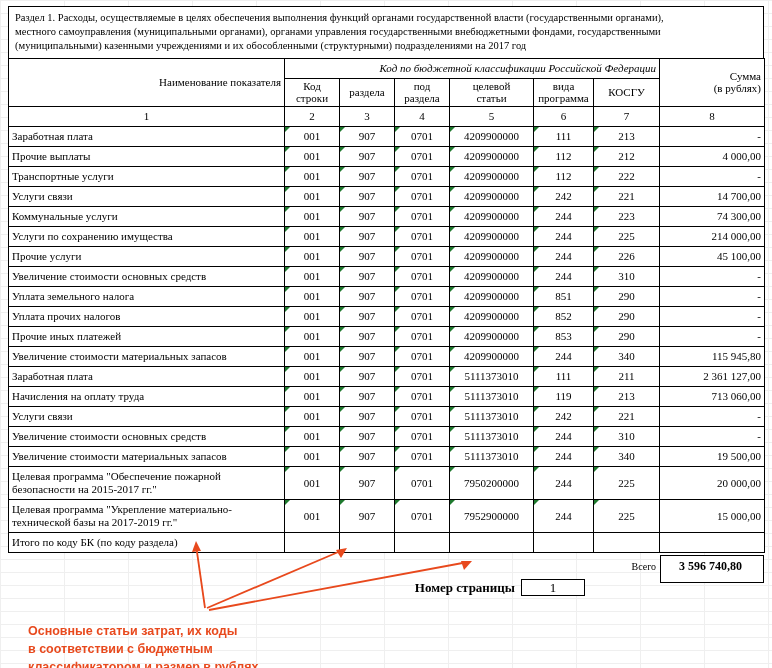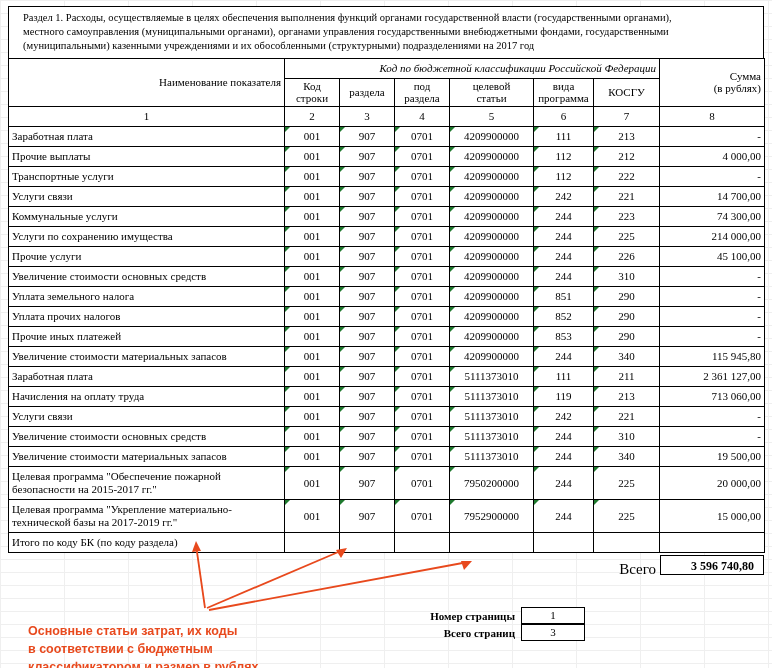--- a/index.html
+++ b/index.html
@@ -33,21 +33,21 @@
   }
   .doc {
     position: absolute;
     left: 8px;
     top: 6px;
     width: 756px;
   }
   .header-block {
     border: 1px solid #000;
     border-bottom: none;
-    padding: 4px 6px 5px 14px;
+    padding: 4px 6px 5px 6px;
     background: #fff;
     line-height: 1.32;
     font-size: 10.5px;
   }
   .header-block div { white-space: nowrap; }
 
   table.main {
     border-collapse: collapse;
     width: 756px;
     background: #fff;
@@ -112,43 +112,43 @@
   }
   .totals-wrap {
     position: relative;
     width: 756px;
     height: 30px;
   }
   .total-label {
     position: absolute;
     right: 108px;
     top: 8px;
-    font-size: 15px;
+    font-size: 10px;
   }
   .total-value {
     position: absolute;
     right: 0px;
     top: 2px;
     width: 104px;
-    height: 20px;
+    height: 28px;
     line-height: 20px;
     border: 1px solid #000;
     text-align: right;
-    padding-right: 9px;
+    padding-right: 21px;
     box-sizing: border-box;
     font-weight: bold;
     font-size: 12px;
     background: #fff;
   }
   .page-info {
     position: absolute;
     left: 395px;
-    top: 608px;
+    top: 580px;
     width: 190px;
-    font-size: 11px;
+    font-size: 13px;
   }
   .page-info .row {
     display: flex;
     align-items: center;
     height: 15px;
     margin-bottom: 2px;
   }
   .page-info .lbl {
     flex: 1;
     text-align: right;
@@ -454,24 +454,20 @@
       <div class="total-label">Всего</div>
       <div class="total-value">3 596 740,80</div>
     </div>
   </div>
 
   <div class="page-info">
     <div class="row">
       <div class="lbl">Номер страницы</div>
       <div class="val">1</div>
     </div>
-    <div class="row">
-      <div class="lbl">Всего страниц</div>
-      <div class="val">3</div>
-    </div>
   </div>
 
   <svg class="arrows" viewBox="0 0 772 668">
     <g stroke="#e8491d" stroke-width="1.8" fill="none">
       <line x1="205" y1="608" x2="196" y2="545"></line>
       <line x1="207" y1="608" x2="343" y2="550"></line>
       <line x1="209" y1="610" x2="468" y2="562"></line>
     </g>
     <g fill="#e8491d">
       <polygon points="196,541 192,552 201,551"></polygon>

